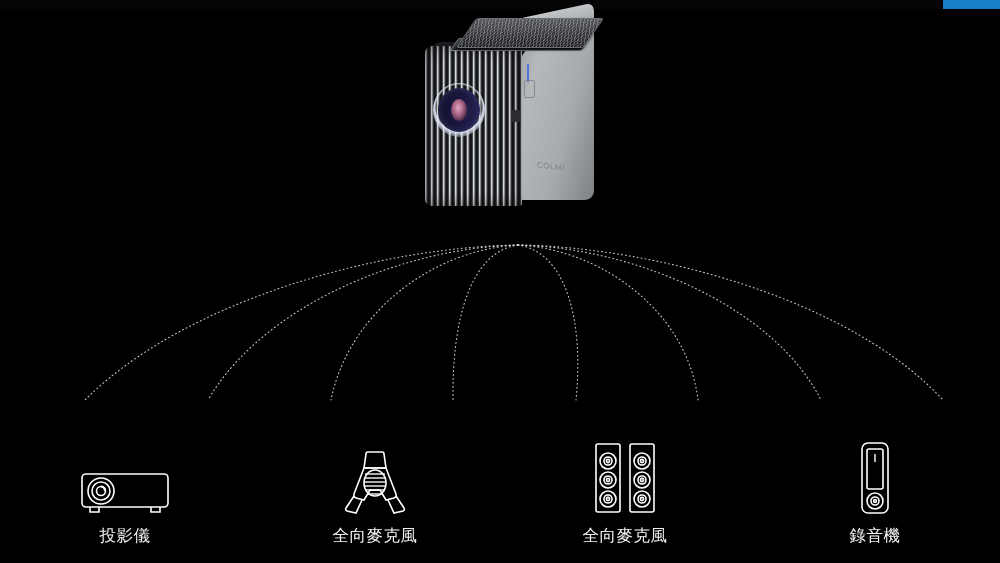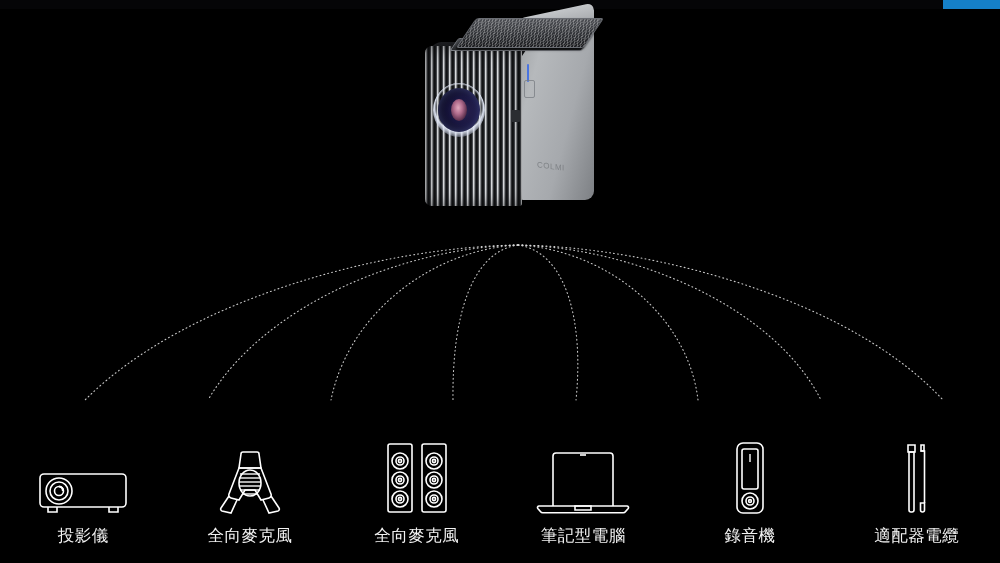--- a/index.html
+++ b/index.html
@@ -294,60 +294,33 @@
               <circle cx="54" cy="40" r="1.6"></circle>
             <circle cx="54" cy="59" r="8"></circle>
               <circle cx="54" cy="59" r="4"></circle>
               <circle cx="54" cy="59" r="1.6"></circle>
           </g>
         </svg>
       </div>
       <div class="device-label">全向麥克風</div>
     </div>
 
-    <div class="device">
-      <div class="device-icon">
-        <svg width="104" height="68" viewBox="0 0 104 68">
-          <g fill="none" stroke="#ffffff" stroke-width="1.6">
-            <path d="M22 58 V8 a3 3 0 0 1 3 -3 h54 a3 3 0 0 1 3 3 v50"></path>
-            <path d="M49 7 h6"></path>
-            <path d="M8 58 h88 a1.5 1.5 0 0 1 1.2 2.4 l-2.6 3.2 a3 3 0 0 1 -2.4 1.2 H11.8 a3 3 0 0 1 -2.4 -1.2 l-2.6 -3.2 A1.5 1.5 0 0 1 8 58 z"></path>
-            <path d="M44 58 h16 v4 h-16 z"></path>
-          </g>
-        </svg>
-      </div>
-      <div class="device-label">筆記型電腦</div>
-    </div>
 
     <div class="device">
       <div class="device-icon">
         <svg width="42" height="76" viewBox="0 0 42 76">
           <g fill="none" stroke="#ffffff" stroke-width="1.6">
             <rect x="8" y="3" width="26" height="70" rx="6"></rect>
             <rect x="13" y="9" width="16" height="40" rx="2"></rect>
             <path d="M21 14 v8" stroke-width="1.4"></path>
             <circle cx="21" cy="61" r="8"></circle>
             <circle cx="21" cy="61" r="4"></circle>
             <circle cx="21" cy="61" r="1.4"></circle>
           </g>
         </svg>
       </div>
       <div class="device-label">錄音機</div>
     </div>
 
-    <div class="device">
-      <div class="device-icon">
-        <svg width="40" height="76" viewBox="0 0 40 76">
-          <g fill="none" stroke="#ffffff" stroke-width="1.6">
-            <path d="M11 5 h7 v7 h-7 z"></path>
-            <path d="M12 12 h5 v58 a2 2 0 0 1 -2 2 h-1 a2 2 0 0 1 -2 -2 z"></path>
-            <path d="M24 5 h3 v6 h-3 z"></path>
-            <path d="M23.5 11 h4 v52"></path>
-            <path d="M23.5 63 h4 v7 a2 2 0 0 1 -2 2 a2 2 0 0 1 -2 -2 z"></path>
-          </g>
-        </svg>
-      </div>
-      <div class="device-label">適配器電纜</div>
-    </div>
 
 
   </div>
 </div>
 
 </body></html>

